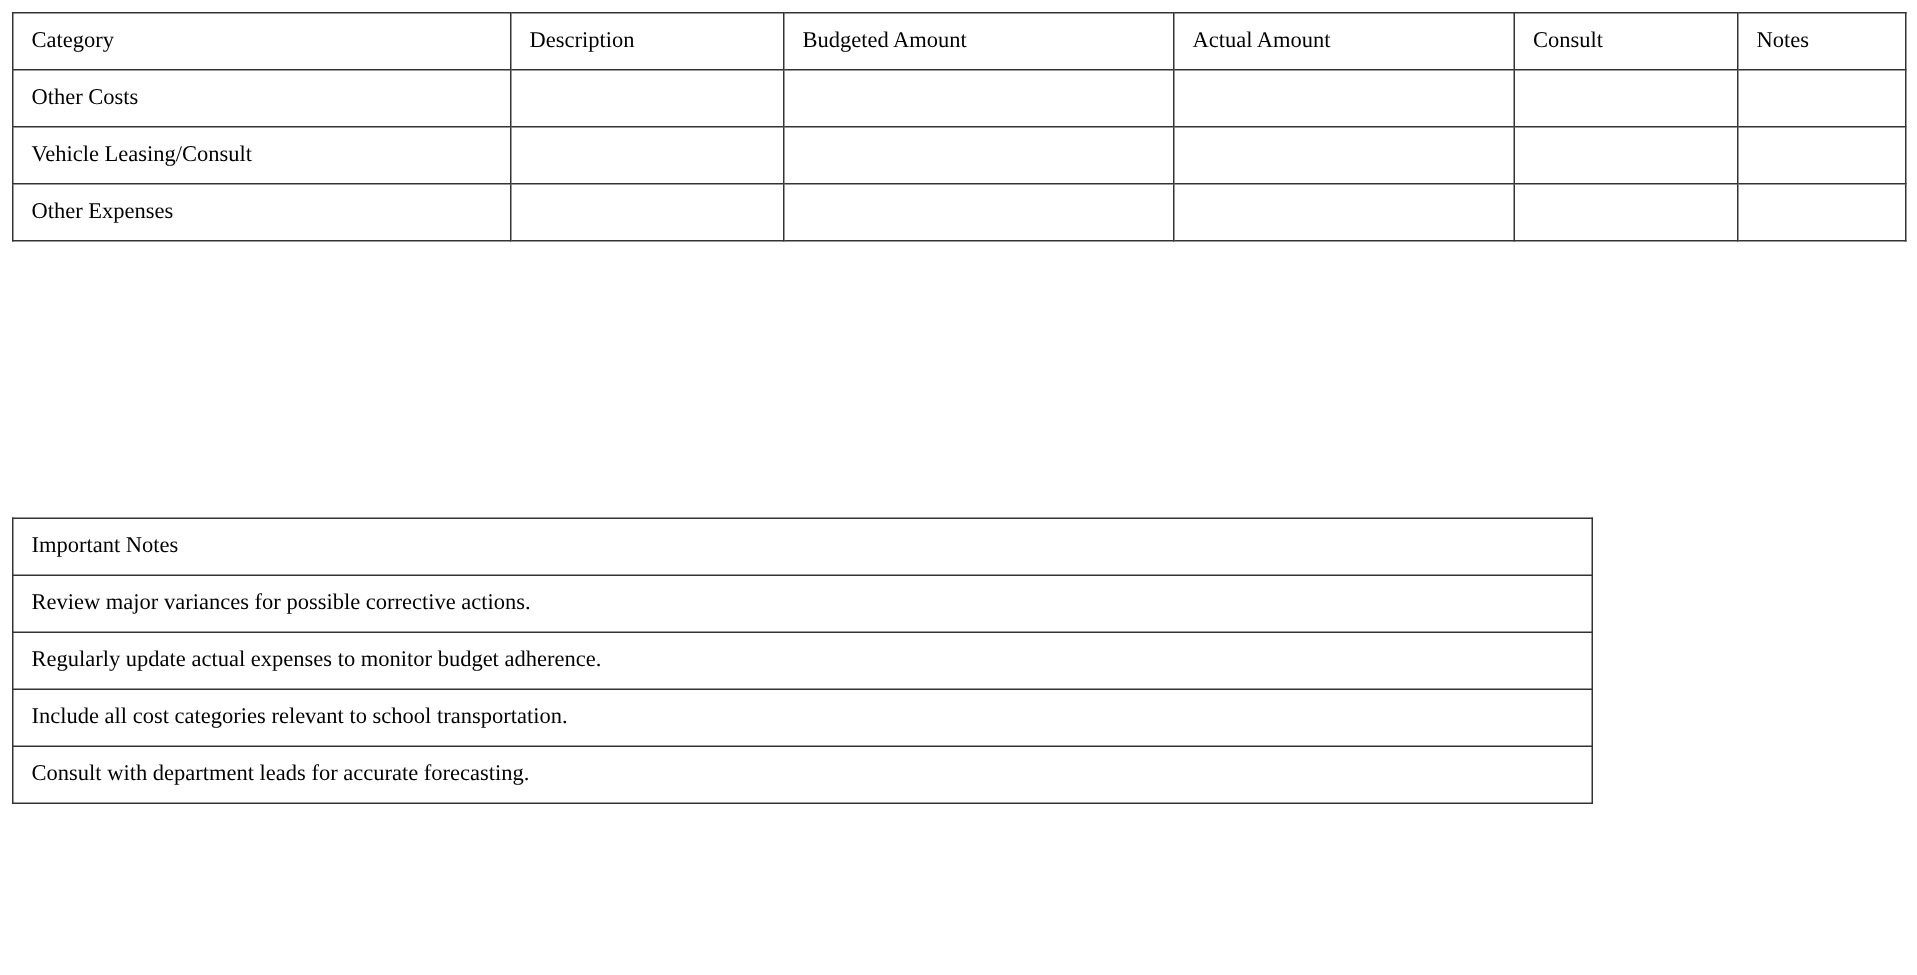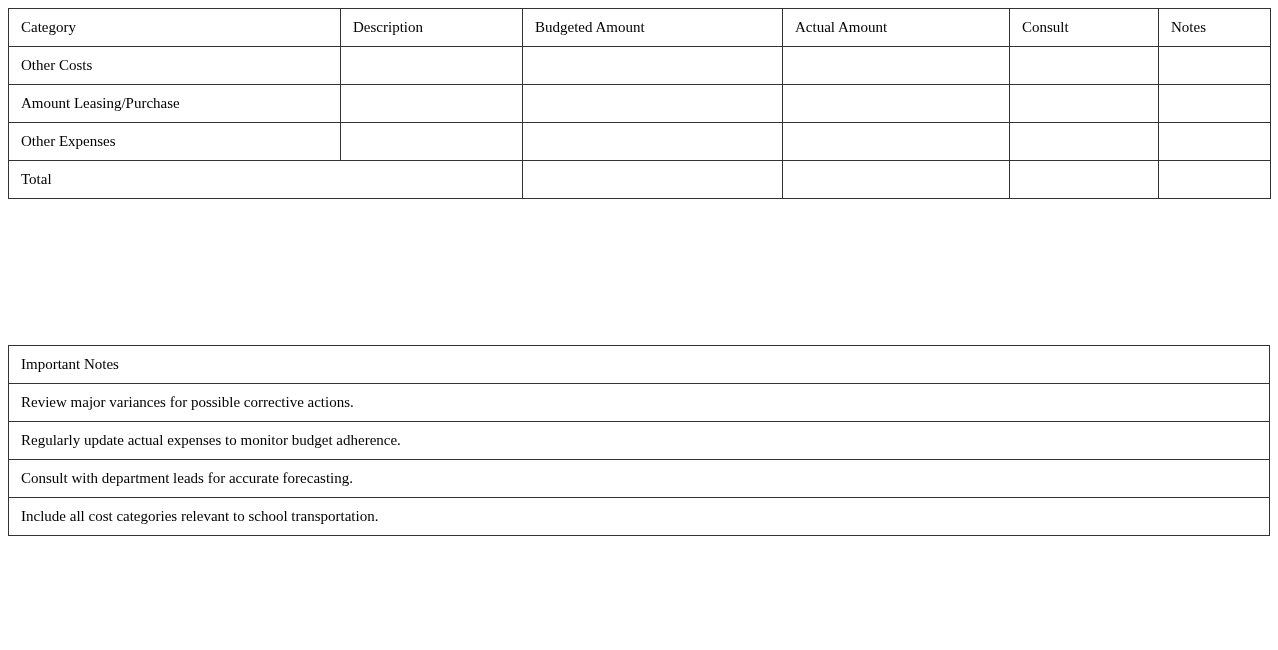--- a/index.html
+++ b/index.html
@@ -1,17 +1,17 @@
 <!DOCTYPE html>
 <html><head>
 <meta charset="utf-8">
 <style>
   html, body { margin: 0; padding: 0; background: #ffffff; }
   body { width: 1278px; height: 650px; position: relative; font-family: "Liberation Serif", "DejaVu Serif", serif; font-size: 15px; color: #000; }
-  table { border-collapse: collapse; position: absolute; left: 8px; width: 1262px; table-layout: fixed; }
+  table { border-collapse: collapse; position: absolute; left: 8px; width: 1054px; table-layout: fixed; }
   td, th { border: 1px solid #333; height: 38px; padding: 0 12px; text-align: left; vertical-align: middle; font-weight: normal; box-sizing: border-box; }
   th, td.bold { font-weight: normal; }
   #budget { top: 8px; }
   #notes { top: 345px; }
 </style>
 </head>
 <body>
 
 <table id="budget">
   <colgroup>
@@ -33,56 +33,49 @@
   </tr>
   <tr>
     <td>Other Costs</td>
     <td></td>
     <td></td>
     <td></td>
     <td></td>
     <td></td>
   </tr>
   <tr>
-    <td>Amount Leasing/Purchase</td>
+    <td>Vehicle Leasing/Consult</td>
     <td></td>
     <td></td>
     <td></td>
     <td></td>
     <td></td>
   </tr>
   <tr>
     <td>Other Expenses</td>
     <td></td>
-    <td></td>
-    <td></td>
-    <td></td>
-    <td></td>
-  </tr>
-  <tr>
-    <td colspan="2" class="bold">Total</td>
     <td></td>
     <td></td>
     <td></td>
     <td></td>
   </tr>
 </tbody>
   </table>
 
 <table id="notes">
   <tbody>
       <tr>
     <td class="bold">Important Notes</td>
   </tr>
   <tr>
     <td>Review major variances for possible corrective actions.</td>
   </tr>
   <tr>
     <td>Regularly update actual expenses to monitor budget adherence.</td>
   </tr>
   <tr>
-    <td>Consult with department leads for accurate forecasting.</td>
+    <td>Include all cost categories relevant to school transportation.</td>
   </tr>
   <tr>
-    <td>Include all cost categories relevant to school transportation.</td>
+    <td>Consult with department leads for accurate forecasting.</td>
   </tr>
 </tbody>
   </table>
 
 </body></html>

